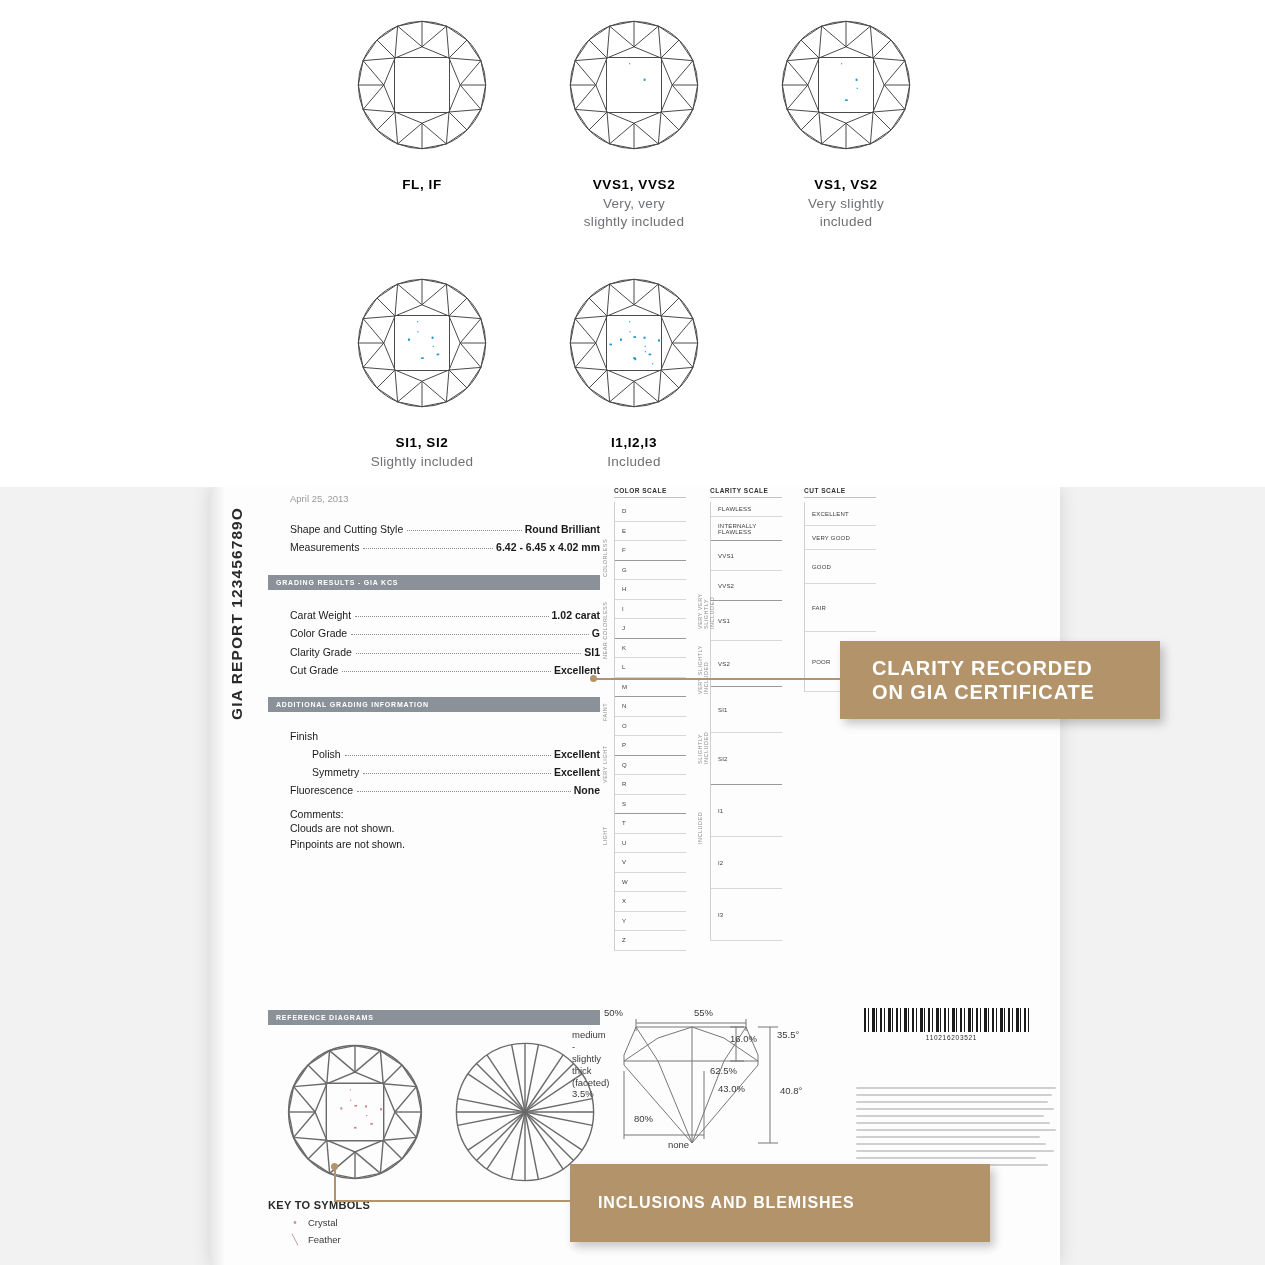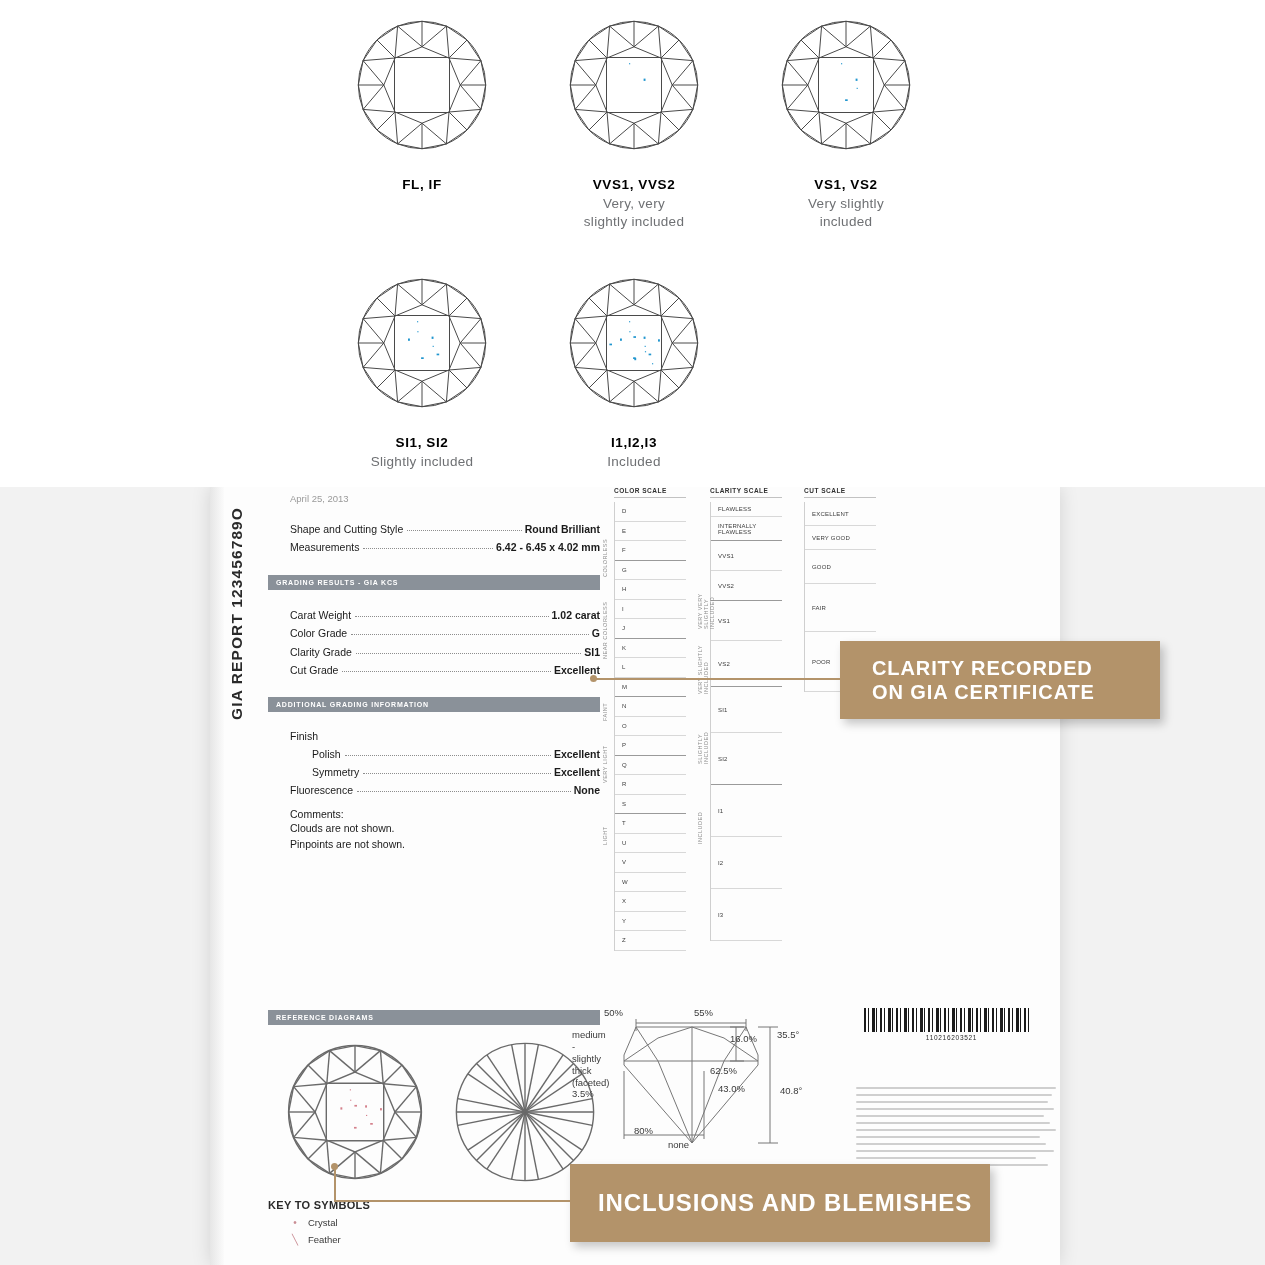--- a/index.html
+++ b/index.html
@@ -132,21 +132,21 @@
 
   
   .callout {
     position:absolute; background:#b3936a; color:#fff;
     font-weight:bold; letter-spacing:.9px; line-height:1.22;
     display:flex; align-items:center;
     box-shadow:4px 5px 9px rgba(0,0,0,.22);
   }
   .callout span { display:block; }
   #callout-clarity { left:840px; top:641px; width:320px; height:78px; font-size:20px; padding-left:32px; }
-  #callout-inclusions { left:570px; top:1164px; width:420px; height:78px; font-size:24px; padding-left:28px;align-items:center; }
+  #callout-inclusions { left:570px; top:1164px; width:420px; height:78px; font-size:16px; padding-left:28px;align-items:center; }
 
   .leader { position:absolute; background:#b3936a; }
   .leader-dot {
     position:absolute; width:7px; height:7px; border-radius:50%;
     background:#b3936a;
   }
 </style>
 </head>
 <body>
 
@@ -726,21 +726,21 @@
          <line x1="112" y1="48" x2="126" y2="48"></line>
        </g>
      </svg>
           <div class="prop-label" style="left: 32px; top: 0px;">50%</div>
           <div class="prop-label" style="left: 122px; top: 0px;">55%</div>
           <div class="prop-label" style="left: 158px; top: 26px;">16.0%</div>
           <div class="prop-label" style="left: 205px; top: 22px;">35.5°</div>
           <div class="prop-label" style="left: 138px; top: 58px;">62.5%</div>
           <div class="prop-label" style="left: 146px; top: 76px;">43.0%</div>
           <div class="prop-label" style="left: 208px; top: 78px;">40.8°</div>
-          <div class="prop-label" style="left: 62px; top: 118px;">80%</div>
+          <div class="prop-label" style="left: 62px; top: 106px;">80%</div>
           <div class="prop-label" style="left: 96px; top: 132px;">none</div>
           <div class="prop-label" style="left: 0px; top: 22px; width: 44px;">
             <div>medium</div>
             <div>-</div>
             <div>slightly</div>
             <div>thick</div>
             <div>(faceted)</div>
             <div>3.5%</div>
           </div>
         </div>

